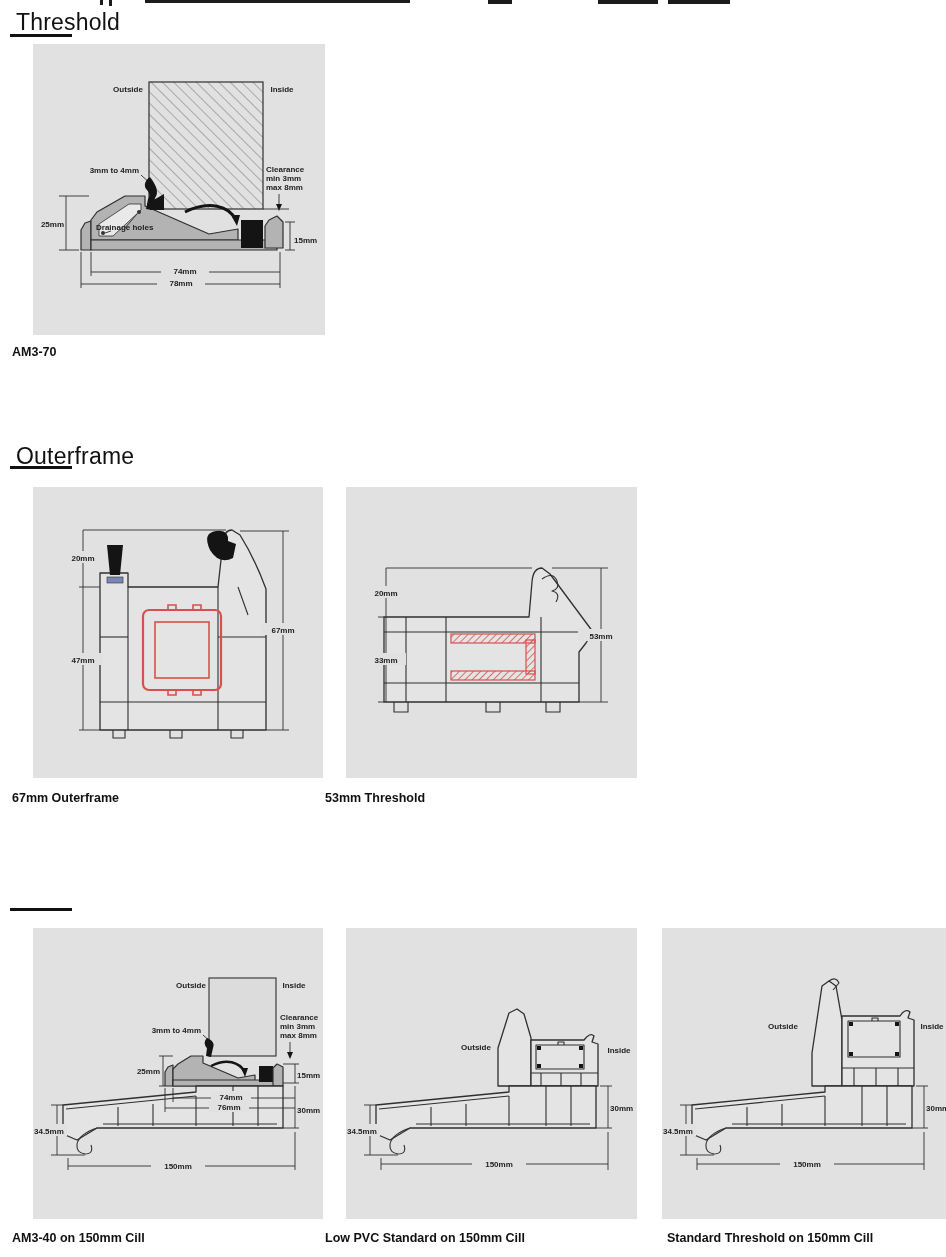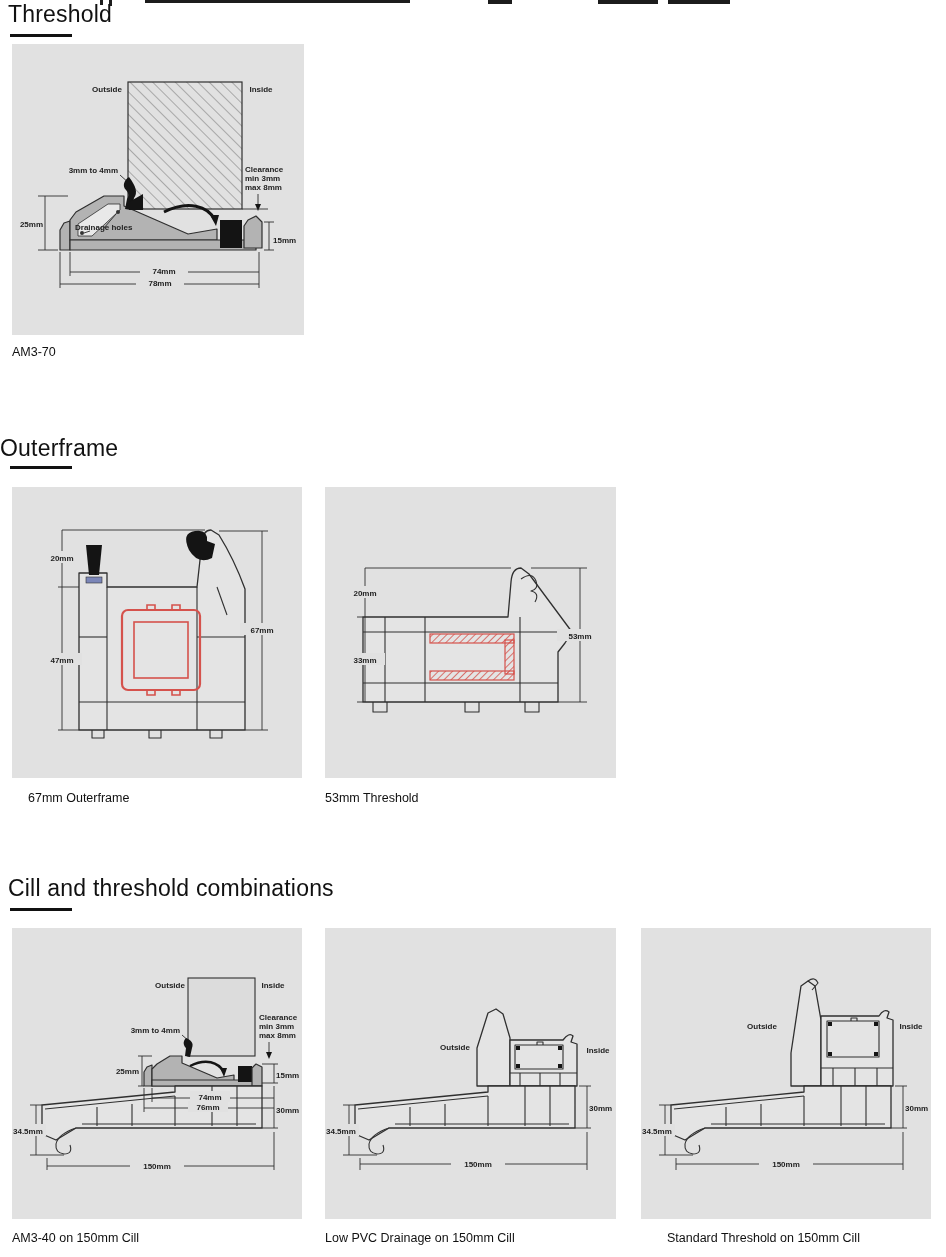--- a/index.html
+++ b/index.html
@@ -1,23 +1,23 @@
 <!DOCTYPE html>
 <html><head>
 <meta charset="utf-8">
 <style>
   html,body{margin:0;padding:0;background:#ffffff;}
   .page{position:relative;width:946px;height:1257px;background:#ffffff;overflow:hidden;
         font-family:"Liberation Sans",sans-serif;color:#1a1a1a;}
   .topseg{position:absolute;background:#1c1c1c;}
-  h2.sec{position:absolute;margin:0;font-size:23px;font-weight:400;color:#111;letter-spacing:.2px;}
+  h2.sec{position:absolute;margin:8px;font-size:23px;font-weight:400;color:#111;letter-spacing:.2px;}
   .rule{position:absolute;height:3px;width:62px;background:#111;left:10px;}
-  .panel{position:absolute;background:#e1e1e1;}
+  .panel{position:absolute;background:#e1e1e1;margin-left:21px;}
   .panel svg{display:block;width:100%;height:100%;}
-  .caption{position:absolute;font-size:12.5px;font-weight:400;color:#111;}
+  .caption{position:absolute;font-size:12.5px;font-weight:700;color:#111;}
   
   svg .ol{fill:#e4e4e4;stroke:#2f2f2f;stroke-width:1.3;stroke-linejoin:round;}
   svg .ol2{fill:none;stroke:#2f2f2f;stroke-width:1.1;stroke-linejoin:round;}
   svg .alu{fill:#b3b3b3;stroke:#2f2f2f;stroke-width:1.2;stroke-linejoin:round;}
   svg .hol{fill:#e9e9e9;stroke:#2f2f2f;stroke-width:.8;}
   svg .blk{fill:#141414;stroke:none;}
   svg .dim{stroke:#2f2f2f;stroke-width:.9;fill:none;}
   svg .red{fill:none;stroke:#d5524c;stroke-width:2.2;stroke-linejoin:round;}
   svg .red2{fill:none;stroke:#d5524c;stroke-width:1.6;}
   svg .redh{fill:url(#redhatch);stroke:#d5524c;stroke-width:1.2;}
@@ -103,21 +103,21 @@
         <rect class="bgr" x="128" y="220" width="48" height="12"></rect>
         <text x="152" y="230" text-anchor="middle">74mm</text>
         <line class="dim" x1="48" y1="240" x2="247" y2="240"></line>
         <rect class="bgr" x="124" y="232" width="48" height="12"></rect>
         <text x="148" y="242" text-anchor="middle">78mm</text>
       </g>
     </svg>
   </div>
   <div class="caption" style="left:12px;top:345px">AM3-70</div>
 
-  <h2 class="sec" style="left:0;top:435px">Outerframe</h2>
+  <h2 class="sec" style="left:8px;top:435px">Outerframe</h2>
   <div class="rule" style="top:466px"></div>
 
   <div class="panel" style="left:12px;top:487px;width:290px;height:291px">
     <svg viewBox="0 0 290 291">
       <g>
         <path class="ol" d="M67,243 V86 H95 V100 H185 L190,55 Q191,43 199,43 L207,48 Q222,72 233,102 V243 Z"></path>
         <line class="ol2" x1="95" y1="100" x2="95" y2="243"></line>
         <line class="ol2" x1="185" y1="100" x2="185" y2="243"></line>
         <line class="ol2" x1="67" y1="215" x2="233" y2="215"></line>
         <line class="ol2" x1="67" y1="150" x2="95" y2="150"></line>
@@ -145,21 +145,21 @@
         <rect class="bgr" x="30" y="166" width="40" height="12"></rect>
         <text x="50" y="176" text-anchor="middle">47mm</text>
         <line class="dim" x1="207" y1="44" x2="256" y2="44"></line>
         <line class="dim" x1="233" y1="243" x2="256" y2="243"></line>
         <line class="dim" x1="250" y1="44" x2="250" y2="243"></line>
         <rect class="bgr" x="228" y="136" width="44" height="12"></rect>
         <text x="250" y="146" text-anchor="middle">67mm</text>
       </g>
     </svg>
   </div>
-  <div class="caption" style="left:28px;top:791px">67mm Outerframe</div>
+  <div class="caption" style="left:12px;top:791px">67mm Outerframe</div>
 
   <div class="panel" style="left:325px;top:487px;width:291px;height:291px">
     <svg viewBox="0 0 291 291">
       <g>
         <path class="ol" d="M38,215 V130 H183 L186,95 Q187,81 196,81 L204,87 L247,145 L240,156 L233,165 V215 Z"></path>
         <path class="ol2" d="M196,92 q11,-8 15,2 q3,8 -5,10 q9,2 4,11"></path>
         <line class="ol2" x1="60" y1="130" x2="60" y2="215"></line>
         <line class="ol2" x1="100" y1="130" x2="100" y2="215"></line>
         <line class="ol2" x1="195" y1="130" x2="195" y2="215"></line>
         <line class="ol2" x1="38" y1="145" x2="233" y2="145"></line>
@@ -183,21 +183,20 @@
         <line class="dim" x1="206" y1="81" x2="262" y2="81"></line>
         <line class="dim" x1="233" y1="215" x2="262" y2="215"></line>
         <line class="dim" x1="255" y1="81" x2="255" y2="215"></line>
         <rect class="bgr" x="232" y="142" width="46" height="12"></rect>
         <text x="255" y="152" text-anchor="middle">53mm</text>
       </g>
     </svg>
   </div>
   <div class="caption" style="left:325px;top:791px">53mm Threshold</div>
 
-  <h2 class="sec" style="left:8px;top:875px">Cill and threshold combinations</h2>
   <div class="rule" style="top:908px"></div>
 
   <div class="panel" style="left:12px;top:928px;width:290px;height:291px">
     <svg viewBox="0 0 290 291">
       <rect x="176" y="50" width="67" height="78" fill="#dcdcdc" stroke="#2f2f2f" stroke-width="1.1"></rect>
       <text x="158" y="60" text-anchor="middle">Outside</text>
       <text x="261" y="60" text-anchor="middle">Inside</text>
       <text x="168" y="105" text-anchor="end">3mm to 4mm</text>
       <path class="dim" d="M170,107 L178,114"></path>
       <g>
@@ -301,21 +300,21 @@
         <rect class="bgr" x="0" y="196" width="34" height="12"></rect>
         <text x="1" y="206">34.5mm</text>
         <line class="dim" x1="35" y1="230" x2="35" y2="242"></line>
         <line class="dim" x1="262" y1="204" x2="262" y2="242"></line>
         <line class="dim" x1="35" y1="236" x2="262" y2="236"></line>
         <rect class="bgr" x="126" y="229" width="54" height="13"></rect>
         <text x="153" y="239" text-anchor="middle">150mm</text>
       </g>
     </svg>
   </div>
-  <div class="caption" style="left:325px;top:1231px">Low PVC Drainage on 150mm Cill</div>
+  <div class="caption" style="left:325px;top:1231px">Low PVC Standard on 150mm Cill</div>
 
   <div class="panel" style="left:641px;top:928px;width:290px;height:291px">
     <svg viewBox="0 0 290 291">
       <g>
         <polygon class="ol" points="150,158 150,125 160,58 167,53 174,58 180,92 180,158"></polygon>
         <path class="ol2" d="M167,53 q7,-5 10,2 l-6,7"></path>
         <path class="ol" d="M180,88 H238 Q243,80 248,84 L246,90 252,92 252,158 H180 Z"></path>
         <rect class="ol2" x="186" y="93" width="52" height="36"></rect>
         <rect class="blk" x="187" y="94" width="4" height="4"></rect>
         <rect class="blk" x="233" y="94" width="4" height="4"></rect>

